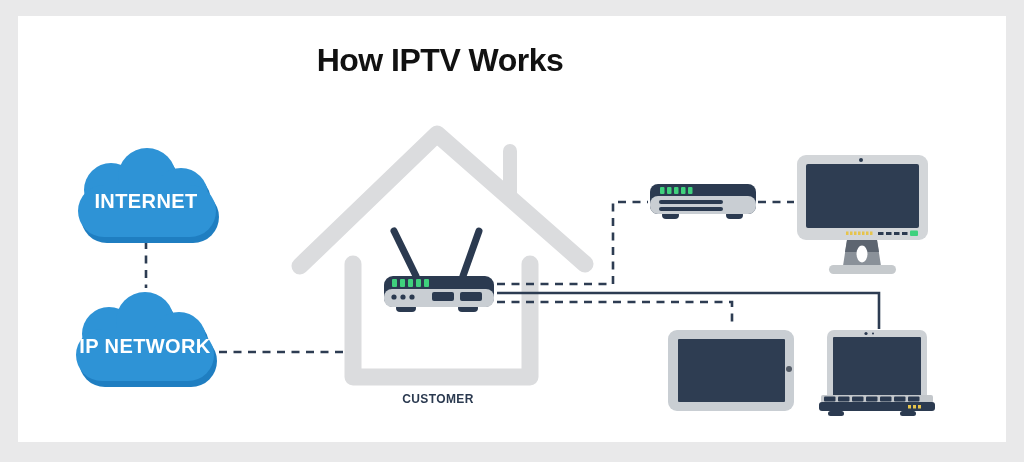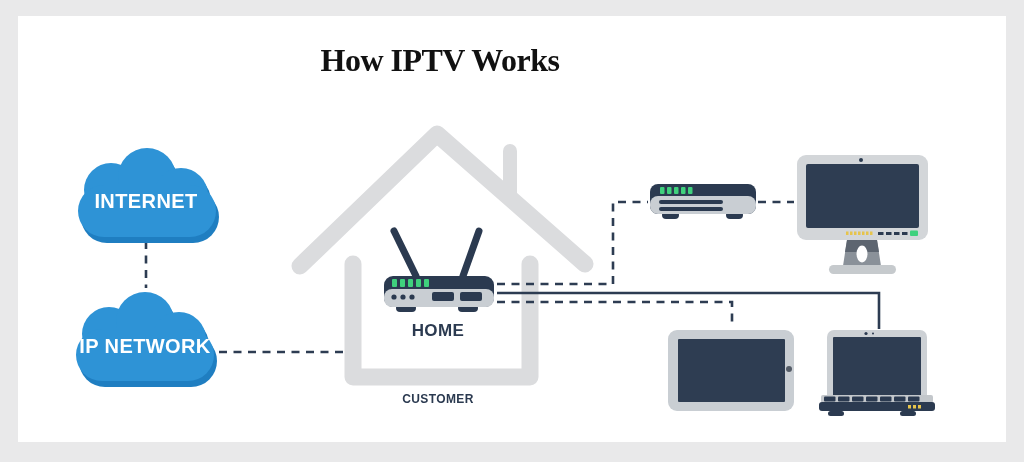--- a/index.html
+++ b/index.html
@@ -9,21 +9,21 @@
     --line-navy:#2d3c52; --background:#e9e9ea; --canvas:#ffffff;
     --title-text:#111111; --label-text:#2b3a50; --cloud-label-text:#ffffff;
   }
   html,body{margin:0;padding:0;}
   body{background:var(--background);font-family:"Liberation Sans",sans-serif;}
   .stage{position:relative;width:1024px;height:462px;background:var(--background);overflow:hidden;}
   .canvas{position:absolute;left:18px;top:16px;width:988px;height:426px;background:var(--canvas);}
   svg.diagram{position:absolute;left:0;top:0;width:1024px;height:462px;}
   .lbl{position:absolute;font-weight:bold;color:var(--label-text);text-align:center;white-space:nowrap;}
   .title{position:absolute;left:0;top:42px;width:880px;text-align:center;font-size:32px;
-         font-weight:bold;color:var(--title-text);letter-spacing:-0.5px;font-family:Liberation Serif, serif;}
+         font-weight:bold;color:var(--title-text);letter-spacing:-0.5px;}
   .cloud-lbl{color:var(--cloud-label-text);font-size:20px;letter-spacing:0.4px;}
   .lbl-internet{left:75px;top:190px;width:142px;}
   .lbl-ipnetwork{left:73px;top:335px;width:144px;}
   .lbl-gateway{left:358px;top:323px;width:160px;font-size:17px;line-height:16px;letter-spacing:0.4px;}
   .lbl-customer{left:358px;top:392px;width:160px;font-size:12px;letter-spacing:0.4px;}
   .lbl-stb{left:633px;top:224px;width:140px;font-size:17px;letter-spacing:0.4px;}
 </style>
 </head>
 <body>
 
@@ -161,17 +161,16 @@
       </g>
     </g>
   </svg>
 
   <div class="title">How IPTV Works</div>
 
   <div class="lbl cloud-lbl lbl-internet">INTERNET</div>
   <div class="lbl cloud-lbl lbl-ipnetwork">IP NETWORK</div>
 
   <div class="lbl lbl-gateway">
-    <span style="display:block">HOME</span>
   </div>
 
   <div class="lbl lbl-customer">CUSTOMER</div>
 </div>
 
 </body></html>

